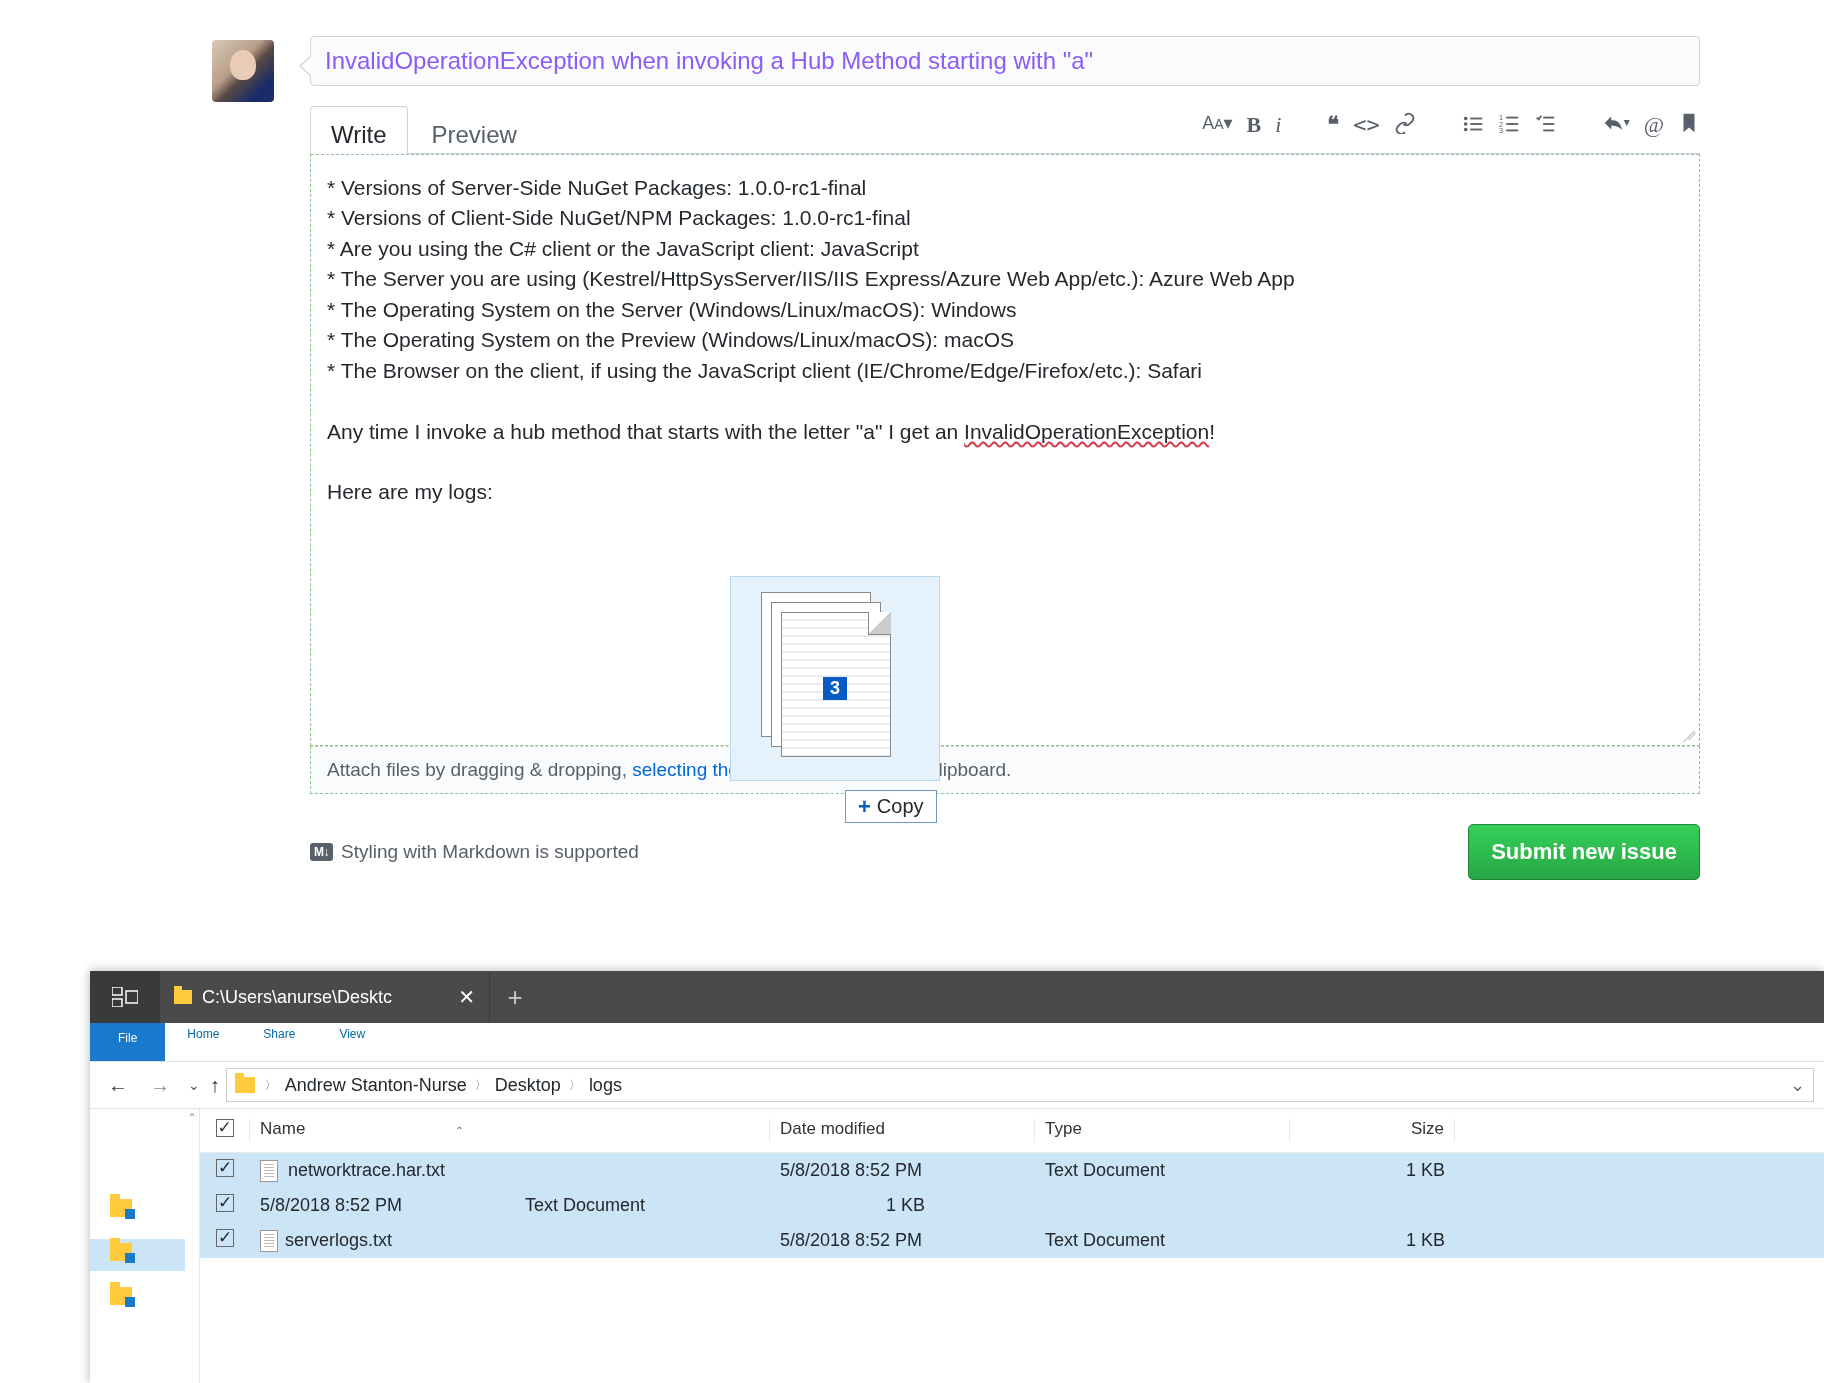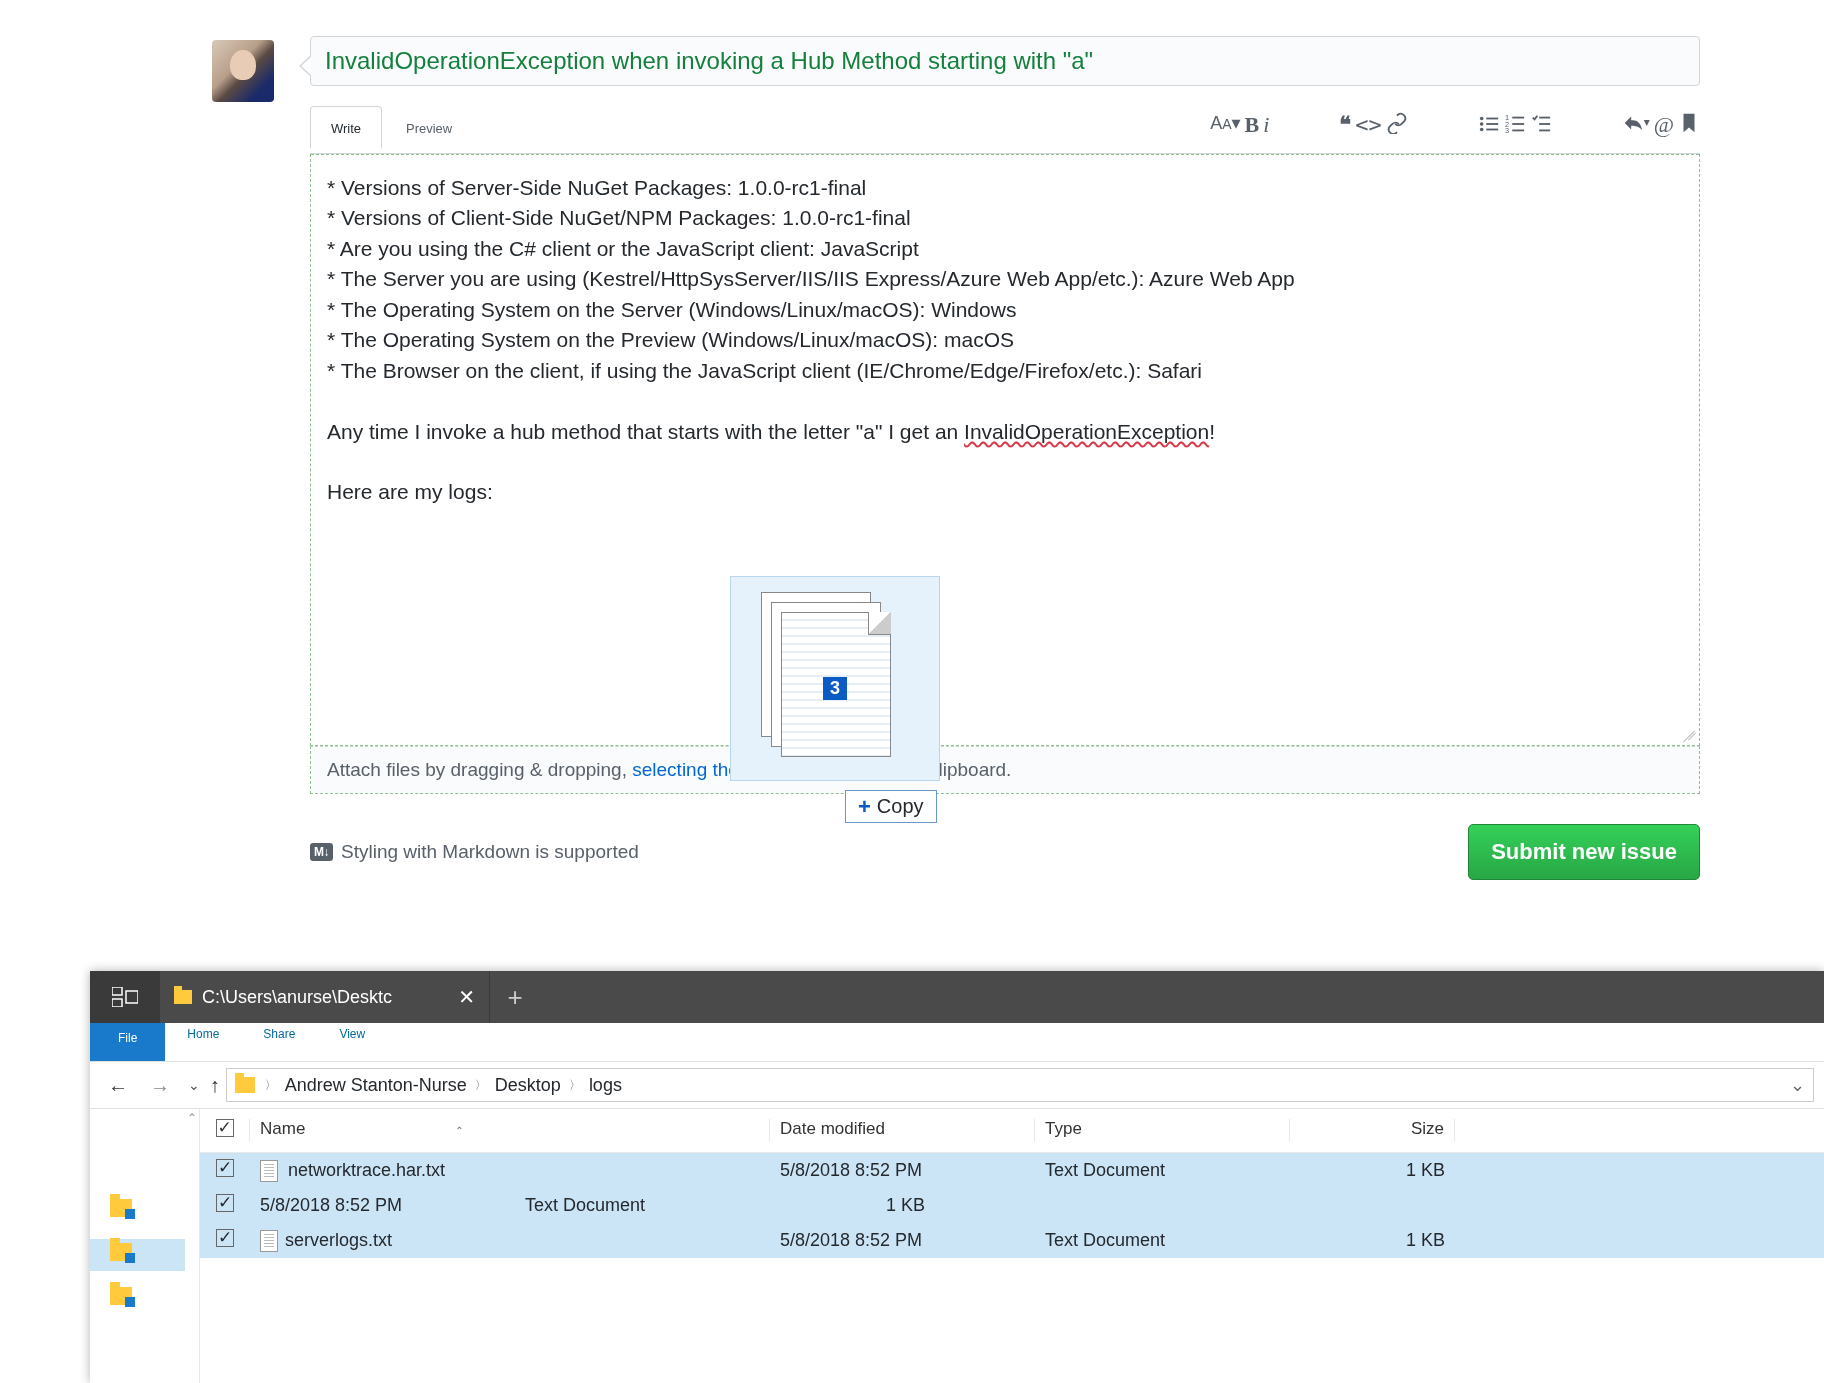--- a/index.html
+++ b/index.html
@@ -56,62 +56,62 @@
     border-bottom: 9px solid transparent;
     border-right: 10px solid #fff;
   }
 
   .issue-title {
     width: 1390px;
     border: 1px solid #d1d5da;
     border-radius: 4px;
     padding: 10px 14px;
     font-size: 24px;
-    color: #15803d;
+    color: #8b5cf6;
     background: #fafbfc;
   }
 
   .tabs-row {
     margin-top: 20px;
     position: relative;
     width: 1390px;
     height: 48px;
     border-bottom: 1px solid #d1d5da;
   }
   .tabs-row::before{
     content:"";
     position:absolute;
     left:-1px; right:-1px; top:48px;
     height:1px;
   }
   .tab {
     display:inline-block;
     padding: 14px 20px 12px;
-    font-size: 13px;
+    font-size: 24px;
     color: #586069;
     cursor:pointer;
     position:relative;
   }
   .tab.active {
     color:#24292e;
     border:1px solid #d1d5da;
     border-bottom:1px solid #fff;
     border-radius:4px 4px 0 0;
     background:#fff;
     margin-bottom:-1px;
   }
   .toolbar {
     position:absolute;
     right:0; top:6px;
     display:flex;
     gap:6px;
     align-items:center;
     color:#586069;
   }
-  .toolbar .grp { display:flex; gap:4px; margin-left:64px; }
+  .toolbar .grp { display:flex; gap:14px; margin-left:40px; }
   .toolbar svg { width:22px; height:22px; fill:#586069; }
   .toolbar .txt-icon { font-size:22px; font-weight:bold; font-family:Georgia,serif; cursor:pointer; }
 
   .editor-wrap {
     width: 1390px;
     border:1px dashed #8fbf8f;
     border-top:none;
     background:#fff;
     position:relative;
   }

